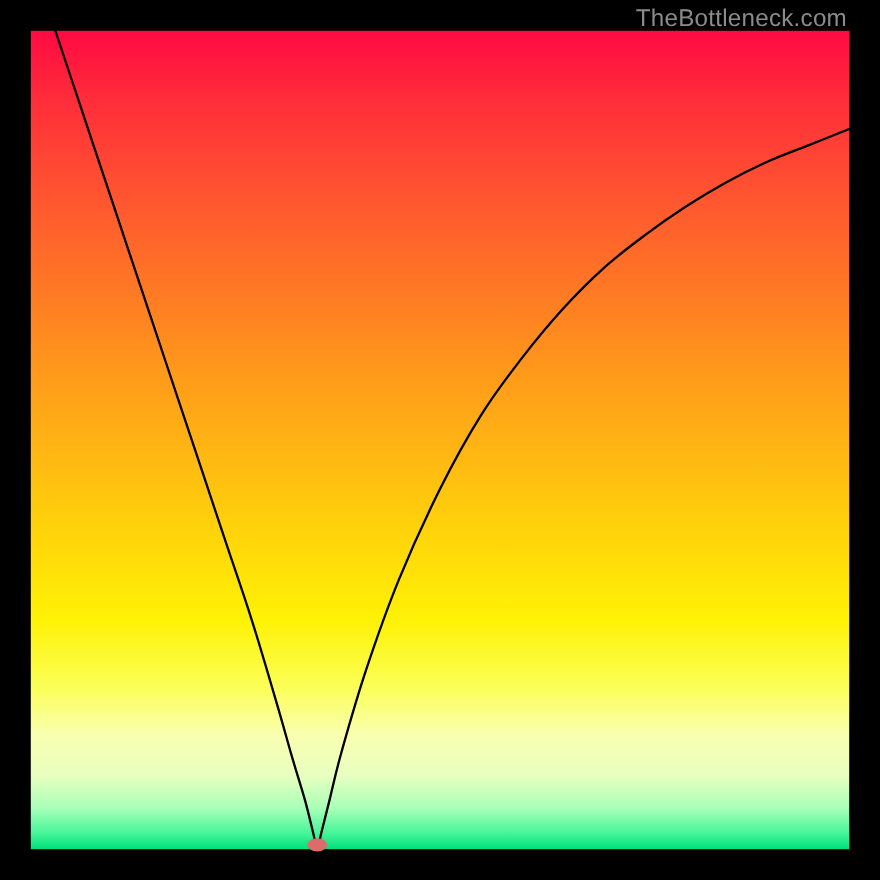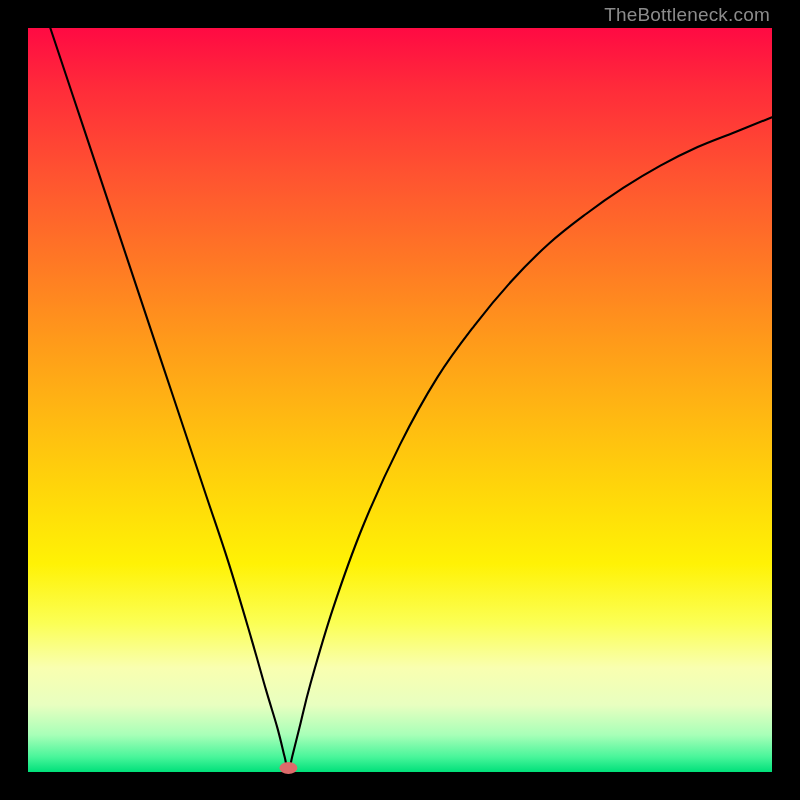--- a/index.html
+++ b/index.html
@@ -32,21 +32,21 @@
       #a8ffb8 95%,
       #48f59a 98%,
       #00e07a 100%
     );
   }
   .watermark {
     position: absolute;
     top: 4px;
     right: 30px;
     color: #8b8b8b;
-    font-size: 19px;
+    font-size: 22px;
     font-weight: 500;
     letter-spacing: 0.01em;
   }
   .curve-svg {
     position: absolute;
     left: 0;
     top: 0;
     width: 100%;
     height: 100%;
     overflow: visible;

